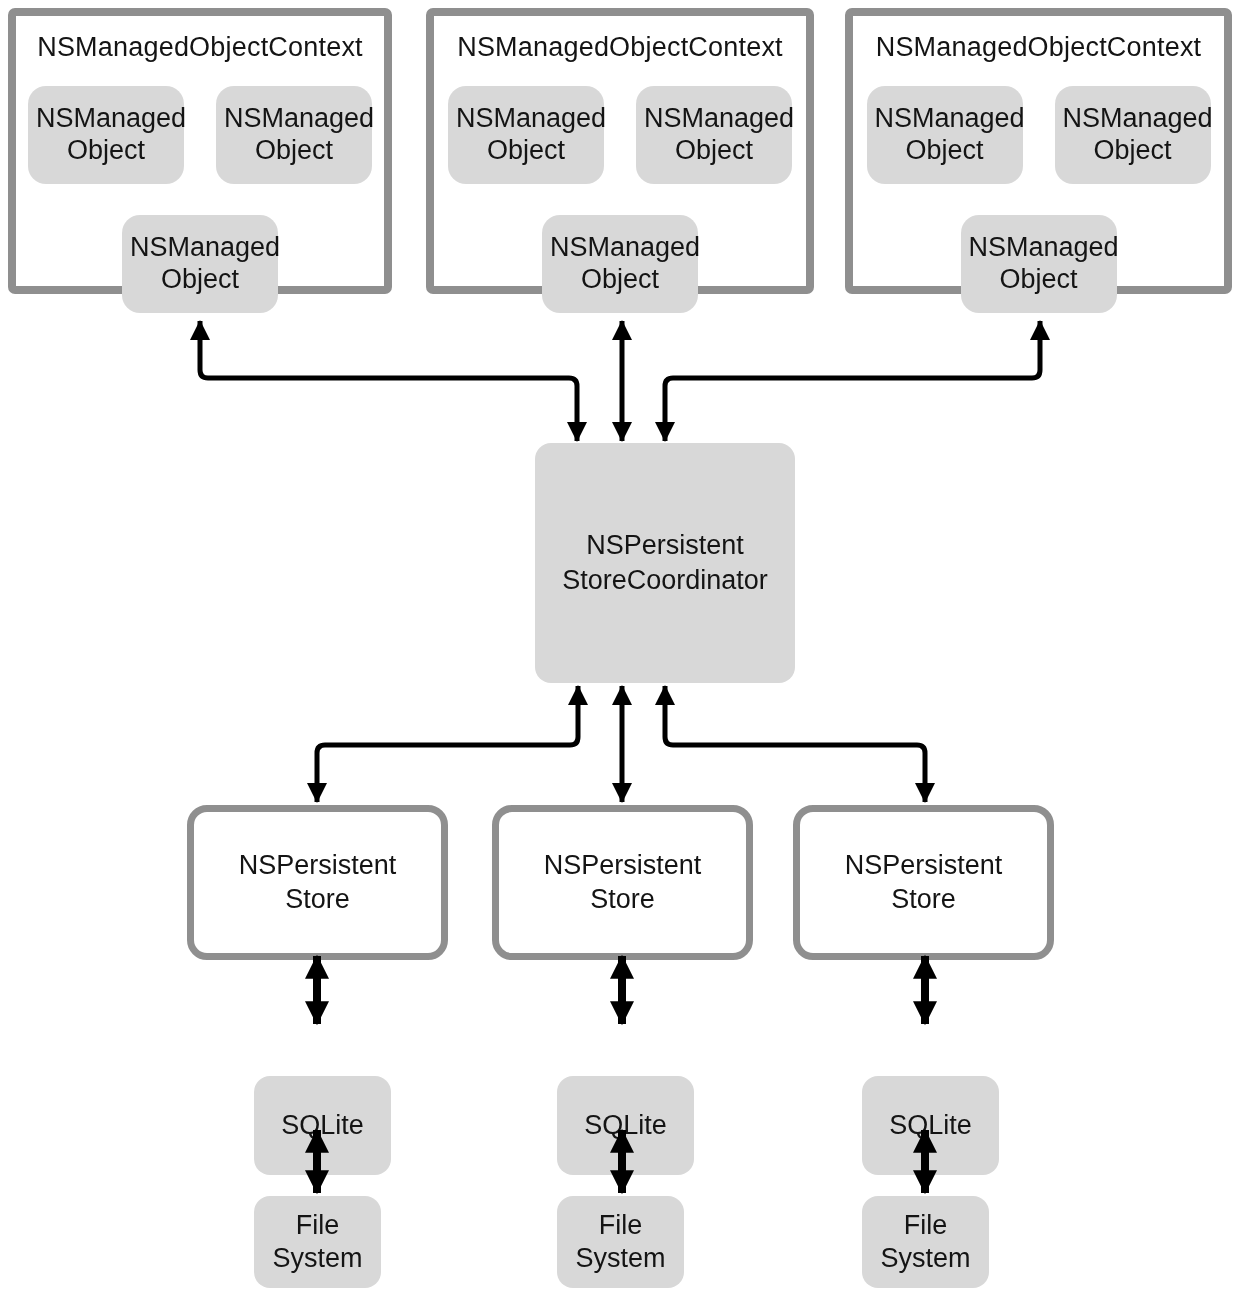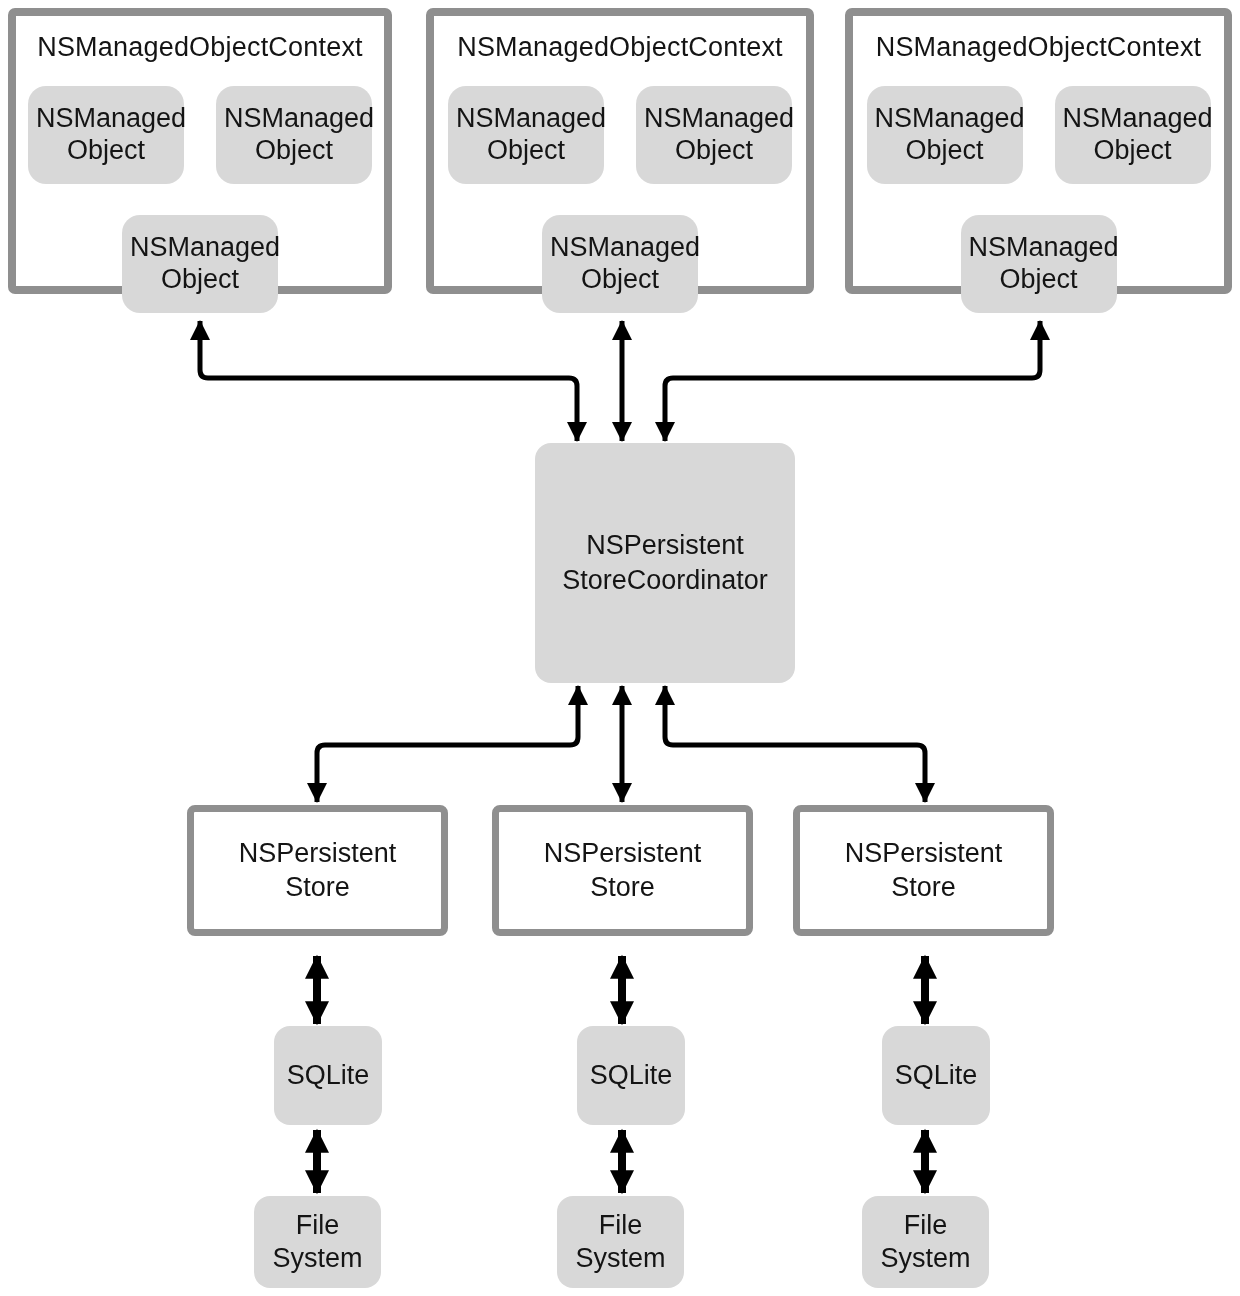--- a/index.html
+++ b/index.html
@@ -34,33 +34,33 @@
   
   .coord{
     position:absolute;left:490px;top:443px;width:260px;height:240px;
     background:var(--fill);border-radius:16px;
     display:flex;align-items:center;justify-content:center;
     text-align:center;font-size:27px;line-height:1.3;margin-left:45px;
   }
   .coord span{display:block;max-width:230px;}
   
   .store{
-    position:absolute;top:805px;width:261px;height:131px;box-sizing:border-box;
-    background:var(--bg);border:7px solid var(--outline);border-radius:8px;
+    position:absolute;top:805px;width:261px;height:155px;box-sizing:border-box;
+    background:var(--bg);border:7px solid var(--outline);border-radius:20px;
     display:flex;align-items:center;justify-content:center;
     text-align:center;font-size:27px;line-height:1.25;
   }
   .store span{display:block;max-width:180px;}
   
   .chip{
     position:absolute;background:var(--fill);border-radius:16px;
     display:flex;align-items:center;justify-content:center;
     text-align:center;font-size:27px;line-height:1.22;
   }
-  .sq{top:1026px;width:108px;height:99px;margin-left:20px;}
+  .sq{top:1076px;width:137px;height:99px;}
   .fs{top:1196px;width:127px;height:92px;}
   .fs span{display:block;max-width:100px;}
   
   #wires{position:absolute;left:0;top:0;pointer-events:none;}
   .conn{fill:none;stroke:var(--arrow);stroke-width:5px;}
   .conn-thick{fill:none;stroke:var(--arrow);stroke-width:8px;}
   .ah-fill{fill:var(--arrow);}
 </style>
 </head>
 <body>

